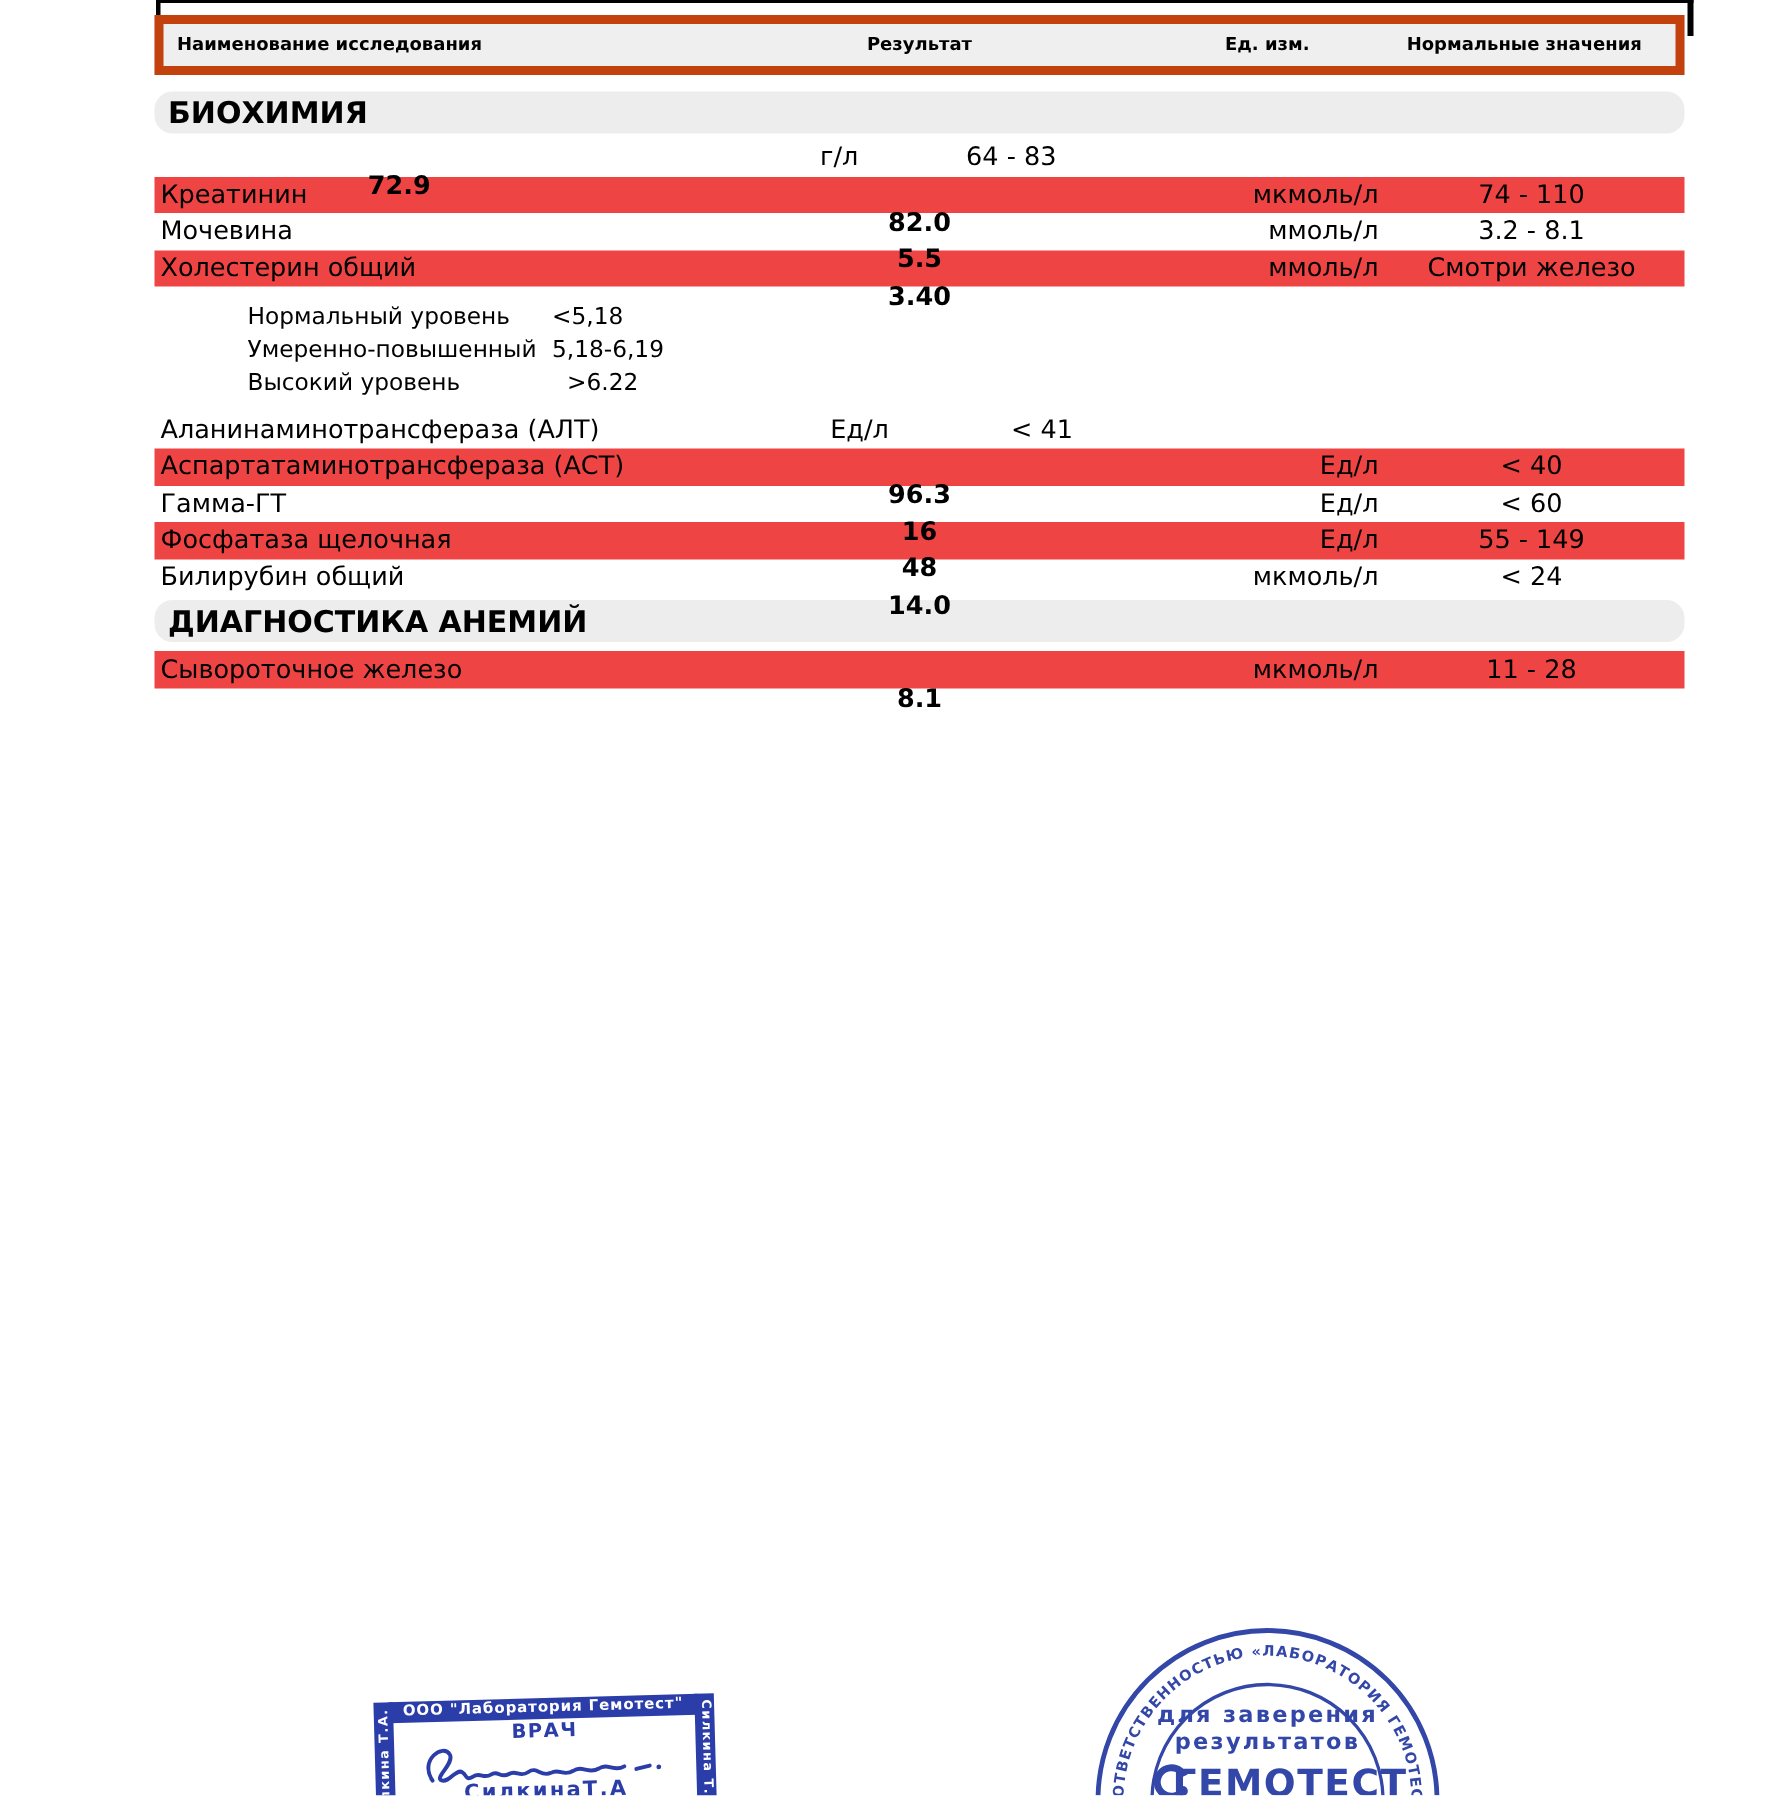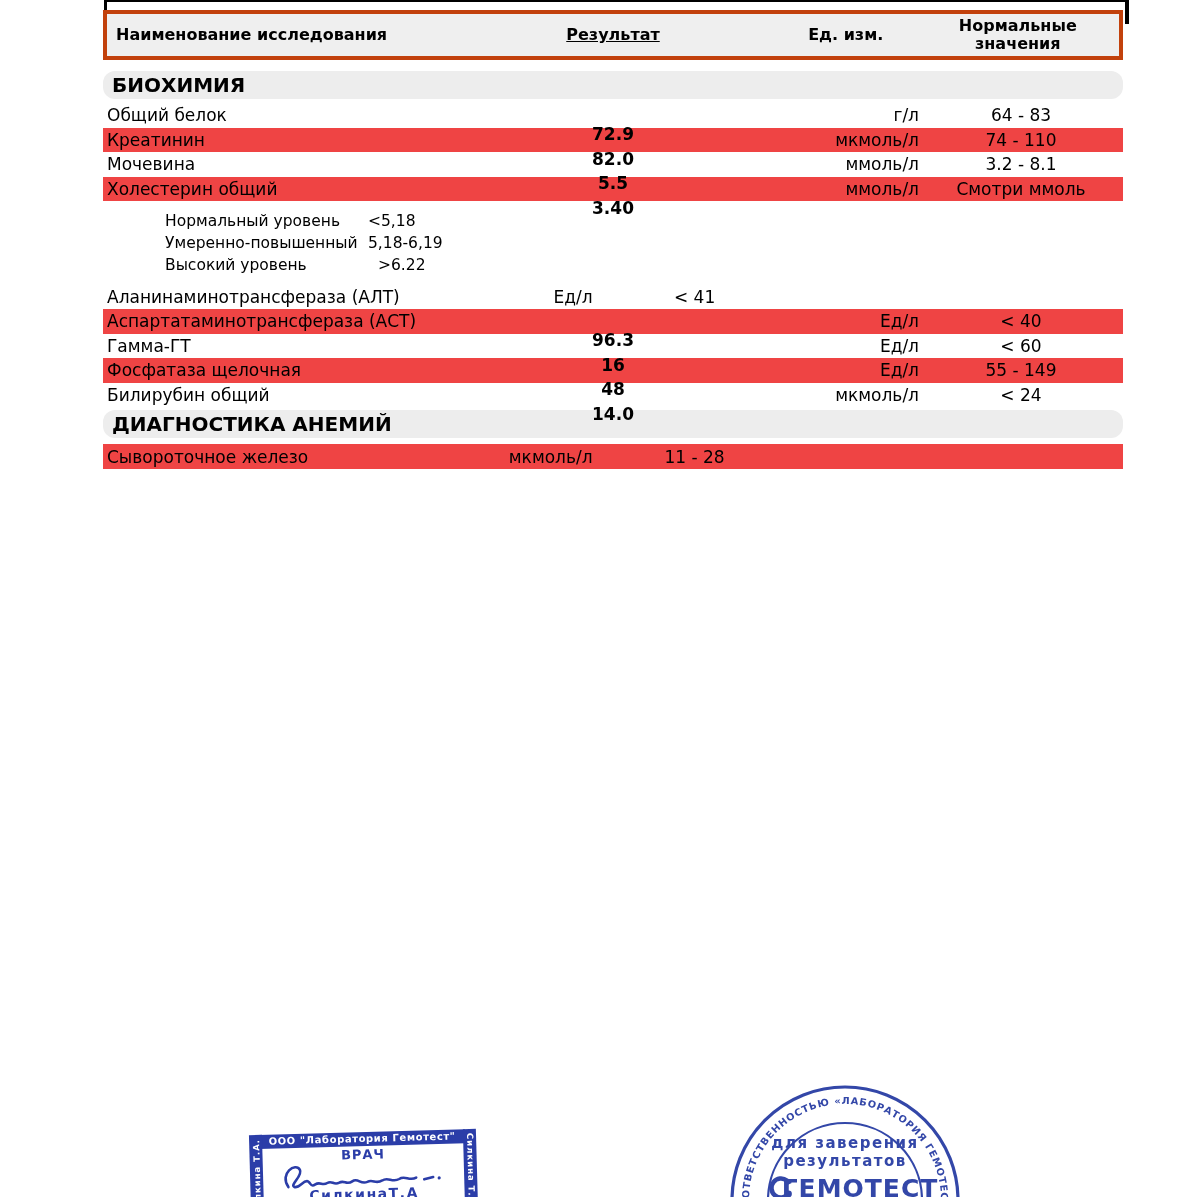--- a/index.html
+++ b/index.html
@@ -6,24 +6,24 @@
   .page{
     position:relative; width:1181px; height:1197px; background:#fff; overflow:hidden;
     font-family:"DejaVu Sans","Liberation Sans",sans-serif; color:#000;
   }
   .hline-top{position:absolute;left:104px;top:0;width:1025px;height:2px;background:#000;}
   .stub-left{position:absolute;left:104px;top:0;width:3px;height:12px;background:#000;}
   .stub-right{position:absolute;left:1125px;top:0;width:4px;height:24px;background:#000;}
 
   .report{position:absolute;left:103px;top:10px;width:1020px;}
 
-  .thead{display:flex;align-items:center;border:4px solid #c2410c;background:#efefef;height:50px;box-sizing:border-box;
-    font-weight:bold;font-size:16px;line-height:1.15;}
+  .thead{display:flex;align-items:center;border:6px solid #c2410c;background:#efefef;height:40px;box-sizing:border-box;
+    font-weight:bold;font-size:12px;line-height:1.15;}
   .thead .c1{width:34%;padding-left:9px;box-sizing:border-box;text-align:left;}
-  .thead .c2{width:32%;text-align:center;text-decoration:underline;}
+  .thead .c2{width:32%;text-align:center;}
   .thead .c3{width:14%;text-align:center;}
   .thead .c4{width:20%;text-align:center;}
 
   .section-bar{margin-top:11px;background:#ededed;height:28px;line-height:28px;
     font-weight:bold;font-size:20px;padding-left:9px;margin-bottom:4px;border-radius:12px;}
   .section-bar.second{margin-top:3px;margin-bottom:6px;}
 
   .trow{display:flex;align-items:center;height:24.6px;font-size:17px;}
   .trow.shaded{background:#ef4444;}
   .trow .c1{width:34%;padding-left:4px;box-sizing:border-box;}
@@ -70,42 +70,41 @@
     <div class="thead">
       <div class="c1">Наименование исследования</div>
       <div class="c2">Результат</div>
       <div class="c3">Ед. изм.</div>
       <div class="c4">Нормальные значения</div>
     </div>
 
     <div class="section-bar">БИОХИМИЯ</div>
 
     <div class="trow">
-      <div class="c1">Общий белок</div>
       <div class="c2">72.9</div>
       <div class="c3">г/л</div>
       <div class="c4">64 - 83</div>
     </div>
     <div class="trow shaded">
       <div class="c1">Креатинин</div>
       <div class="c2">82.0</div>
       <div class="c3">мкмоль/л</div>
       <div class="c4">74 - 110</div>
     </div>
     <div class="trow">
       <div class="c1">Мочевина</div>
       <div class="c2">5.5</div>
       <div class="c3">ммоль/л</div>
       <div class="c4">3.2 - 8.1</div>
     </div>
     <div class="trow shaded">
       <div class="c1">Холестерин общий</div>
       <div class="c2">3.40</div>
       <div class="c3">ммоль/л</div>
-      <div class="c4">Смотри ммоль</div>
+      <div class="c4">Смотри железо</div>
     </div>
 
     <div class="note">
       <div class="note-line">
         <span class="note-label">Нормальный уровень</span>
         <span class="note-value">&lt;5,18</span>
       </div>
       <div class="note-line">
         <span class="note-label">Умеренно-повышенный</span>
         <span class="note-value">5,18-6,19</span>
@@ -143,20 +142,21 @@
       <div class="c1">Билирубин общий</div>
       <div class="c2">14.0</div>
       <div class="c3">мкмоль/л</div>
       <div class="c4">&lt; 24</div>
     </div>
 
     <div class="section-bar second">ДИАГНОСТИКА АНЕМИЙ</div>
 
     <div class="trow shaded">
       <div class="c1">Сывороточное железо</div>
+      <div class="c2">8.1</div>
       <div class="c3">мкмоль/л</div>
       <div class="c4">11 - 28</div>
     </div>
   </div>
 
   <div class="doctor-stamp">
     <div class="ds-band ds-top">ООО "Лаборатория Гемотест"</div>
     <div class="ds-band ds-left">
       <span class="ds-vtext">Силкина Т.А.</span>
     </div>

